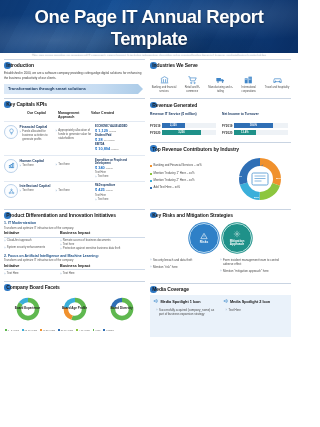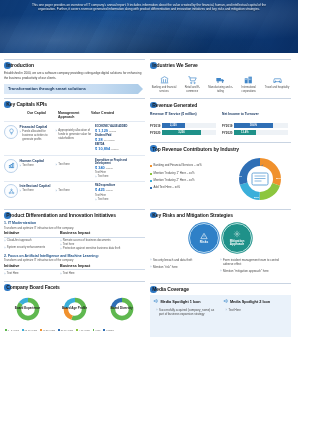--- a/index.html
+++ b/index.html
@@ -161,20 +161,21 @@
   .media-h { display:flex; align-items:center; font-size:3.8px; font-weight:bold; color:#111; margin-bottom:2.5px; }
   .media-li { display:flex; font-size:2.9px; line-height:1.45; color:#4a4a4a; padding-left:3px; }
   .media-li .dot { color:#9fb8d4; margin-right:1.4px; }
 </style>
 </head>
 <body>
 
 <div class="page">
 
   <div class="hero">
+    <div class="hero-title">One Page IT Annual Report Template</div>
     <div class="hero-sub">This one pager provides an overview of IT company's annual report. It includes information about the value created by the financial, human, and intellectual capital of the organization. Further, it covers revenue generated information along with product differentiation and innovation initiatives and key risks and mitigation strategies.</div>
   </div>
 
   <div class="cols">
 
     <div class="col">
 
       <div class="sec">
         <div class="sec-head">
           <span class="sec-bullet"></span>

